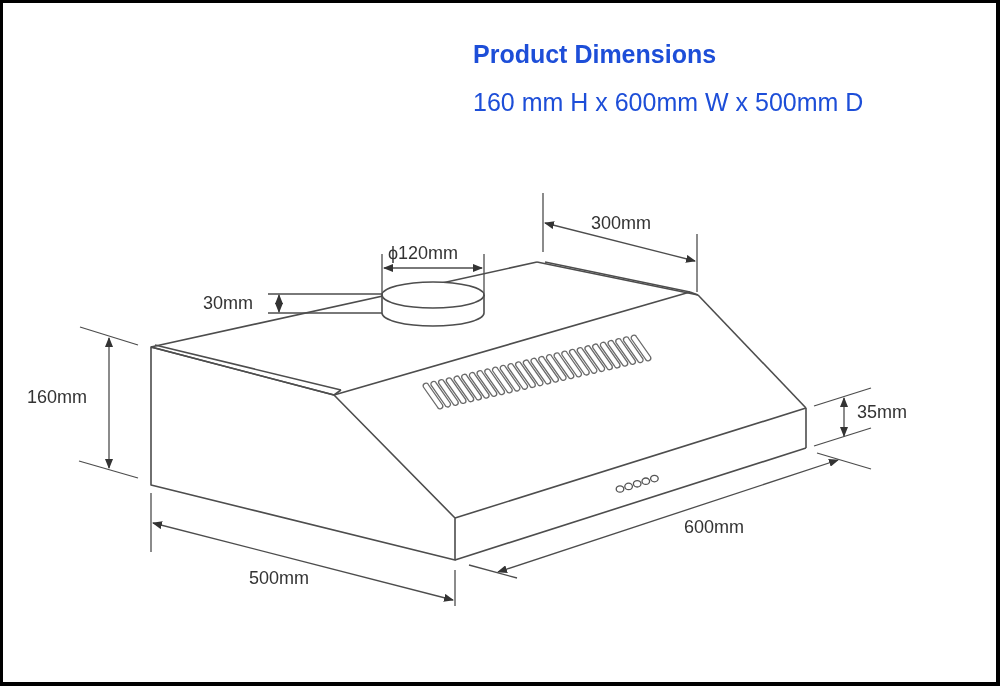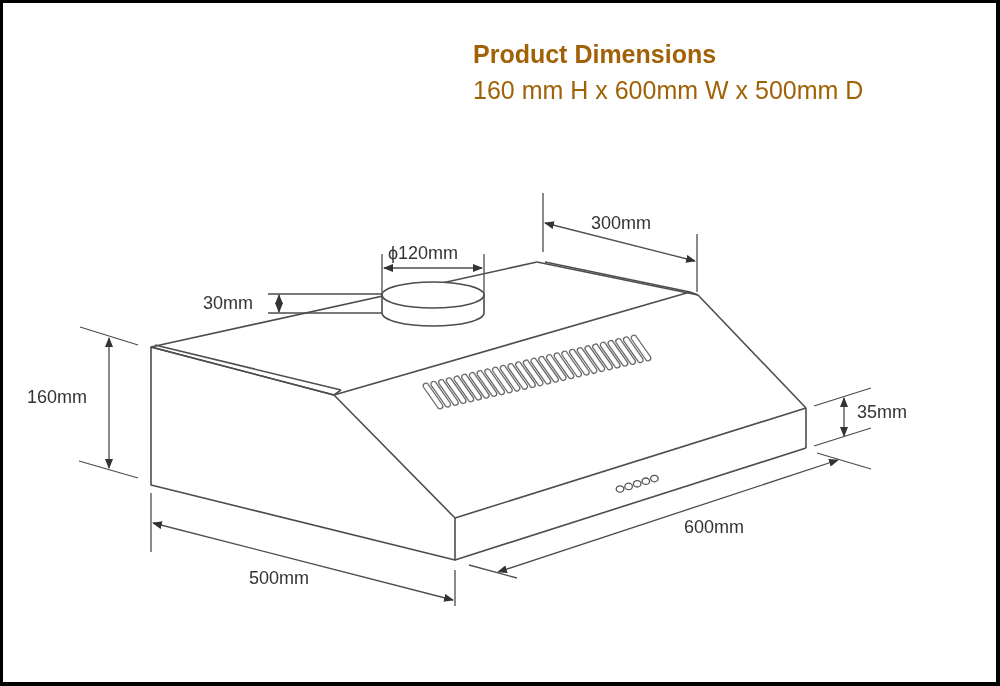--- a/index.html
+++ b/index.html
@@ -1,23 +1,23 @@
 <!DOCTYPE html>
 <html><head>
   <meta charset="utf-8">
   <style>
     html, body { margin: 0; padding: 0; background: #000; }
     body { width: 1000px; height: 686px; overflow: hidden; position: relative; }
     .frame {
       position: absolute; left: 3px; top: 3px; width: 993px; height: 679px;
       background: #ffffff; overflow: hidden;
     }
-    .title-block { position: absolute; left: 470px; top: 36px; color: #a16207; }
+    .title-block { position: absolute; left: 470px; top: 36px; color: #1d4ed8; }
     .title { font-family: "Liberation Sans", sans-serif; font-weight: bold; font-size: 25px; letter-spacing: 0px; line-height: 30px; }
-    .subtitle { font-family: "Liberation Sans", sans-serif; font-size: 25px; line-height: 30px; margin-top: 6px; }
+    .subtitle { font-family: "Liberation Sans", sans-serif; font-size: 25px; line-height: 30px; margin-top: 18px; }
     svg.drawing { position: absolute; left: -3px; top: -3px; }
     .lbl { font-family: "Liberation Sans", sans-serif; font-size: 18px; fill: #333; }
   </style>
 </head>
 <body>
 
 <div class="frame">
   <div class="title-block">
     <div class="title">Product Dimensions</div>
     <div class="subtitle">160 mm H x 600mm W x 500mm D</div>

